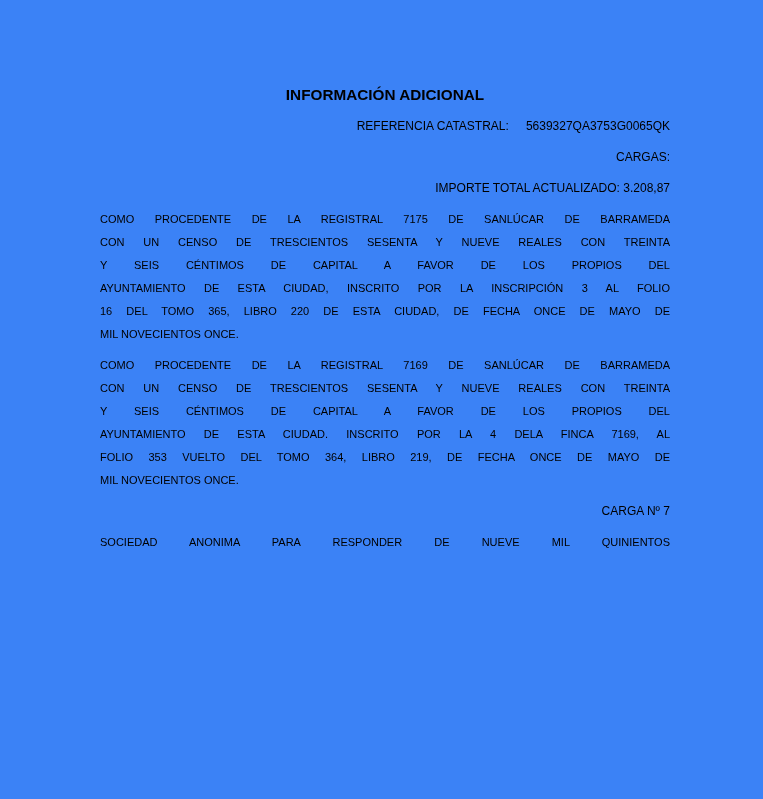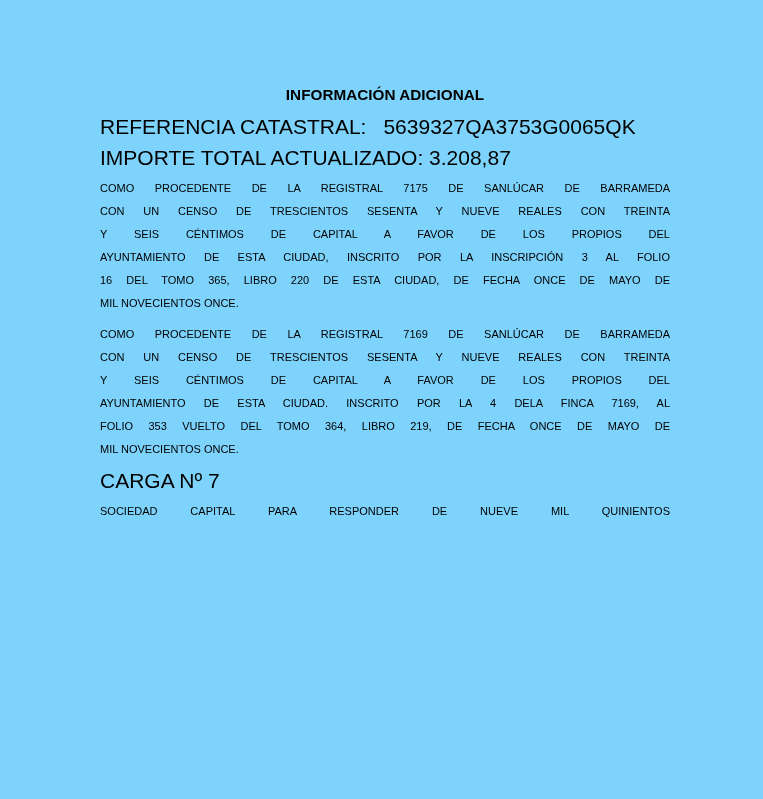--- a/index.html
+++ b/index.html
@@ -5,35 +5,35 @@
   * { margin: 0; padding: 0; box-sizing: border-box; }
   html, body { background: #ffffff; }
   body {
     width: 763px; height: 799px;
     font-family: "Liberation Sans", sans-serif;
     color: #000000;
     overflow: hidden;
   }
   .page {
     width: 763px; height: 799px;
-    background: #7dd3fc;
+    background: #3b82f6;
     padding: 83px 93px 0 100px;
   }
   .title {
     font-size: 15.3px;
     font-weight: bold;
     line-height: 23px;
     text-align: center;
     margin-bottom: 9px;
   }
   .line {
-    font-size: 21px;
+    font-size: 12px;
     line-height: 23px;
     margin-bottom: 8px;
-    text-align: left;
+    text-align: right;
   }
   .ref-value { margin-left: 17px; }
   .para { margin-bottom: 8px; }
   .tline {
     font-size: 11px;
     line-height: 23px;
     text-align: justify;
     text-align-last: justify;
   }
   .tline-last {
@@ -42,20 +42,21 @@
 </style>
 </head>
 <body>
 
 <div class="page">
 
   <div class="title">INFORMACIÓN ADICIONAL</div>
 
   <div class="line"><span>REFERENCIA CATASTRAL:</span><span class="ref-value">5639327QA3753G0065QK</span></div>
 
+  <div class="line">CARGAS:</div>
 
   <div class="line">IMPORTE TOTAL ACTUALIZADO: 3.208,87</div>
 
   <section>
     <div class="para">
         <div class="tline">COMO PROCEDENTE DE LA REGISTRAL 7175 DE SANLÚCAR DE BARRAMEDA</div>
         <div class="tline">CON UN CENSO DE TRESCIENTOS SESENTA Y NUEVE REALES CON TREINTA</div>
         <div class="tline">Y SEIS CÉNTIMOS DE CAPITAL A FAVOR DE LOS PROPIOS DEL</div>
         <div class="tline">AYUNTAMIENTO DE ESTA CIUDAD, INSCRITO POR LA INSCRIPCIÓN 3 AL FOLIO</div>
         <div class="tline">16 DEL TOMO 365, LIBRO 220 DE ESTA CIUDAD, DE FECHA ONCE DE MAYO DE</div>
@@ -70,17 +71,17 @@
         <div class="tline">Y SEIS CÉNTIMOS DE CAPITAL A FAVOR DE LOS PROPIOS DEL</div>
         <div class="tline">AYUNTAMIENTO DE ESTA CIUDAD. INSCRITO POR LA 4 DELA FINCA 7169, AL</div>
         <div class="tline">FOLIO 353 VUELTO DEL TOMO 364, LIBRO 219, DE FECHA ONCE DE MAYO DE</div>
         <div class="tline tline-last">MIL NOVECIENTOS ONCE.</div>
       </div>
   </section>
 
   <section>
     <div class="line">CARGA Nº 7</div>
     <div class="para">
-        <div class="tline">SOCIEDAD CAPITAL PARA RESPONDER DE NUEVE MIL QUINIENTOS</div>
+        <div class="tline">SOCIEDAD ANONIMA PARA RESPONDER DE NUEVE MIL QUINIENTOS</div>
       </div>
   </section>
 
 </div>
 
 </body></html>

